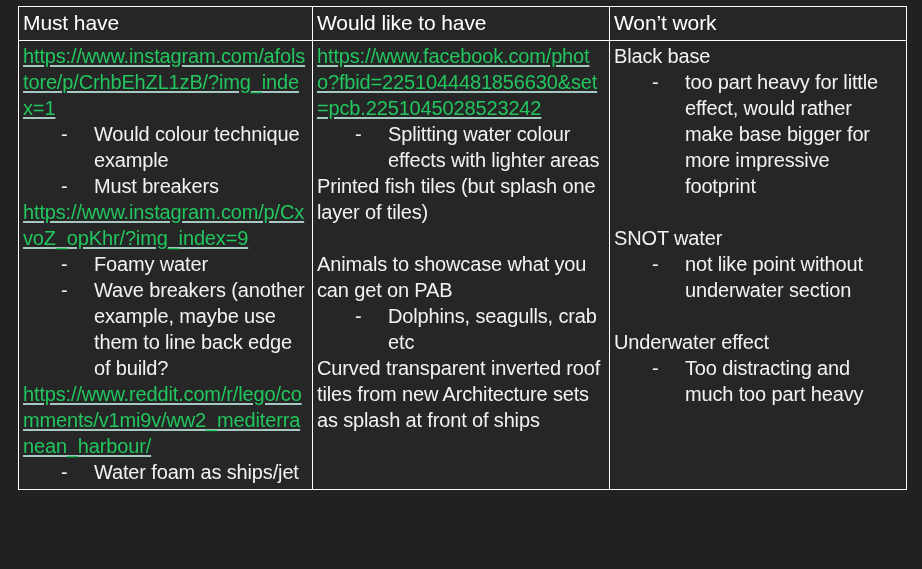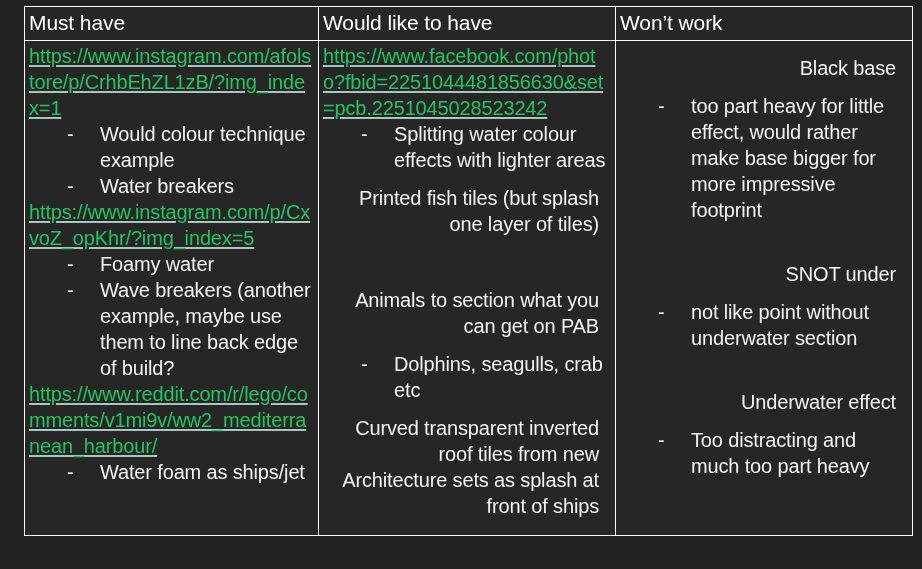--- a/index.html
+++ b/index.html
@@ -15,21 +15,21 @@
   }
   #page {
     position: relative;
     width: 922px;
     height: 569px;
     background: #212121;
     overflow: hidden;
   }
   #table {
     position: absolute;
-    left: 24px;
+    left: 18px;
     top: 6px;
     width: 888px;
     border-collapse: collapse;
     table-layout: fixed;
     border-radius: 32px;
   }
   #table col.c1 { width: 294px; }
   #table col.c2 { width: 297px; }
   #table col.c3 { width: 297px; }
 
@@ -50,23 +50,22 @@
     line-height: 25px;
     letter-spacing: -0.1px;
   }
   .body-cell {
     color: #f2f2f2;
     font-size: 20px;
     line-height: 26px;
     letter-spacing: -0.15px;
   }
   .para {
-    margin: 12px;
+    margin: 0;
     word-break: break-word;
-    text-align: right;
   }
   .link {
     color: #22c55e;
     text-decoration: underline;
     text-decoration-color: #a6c8c0;
     text-underline-offset: 2px;
     word-break: break-all;
     display: block;
     cursor: pointer;
   }
@@ -116,56 +115,56 @@
         </th>
       </tr>
     </thead>
     <tbody>
       <tr>
         <td class="body-cell">
           <div class="cell-inner">
               <span class="link">https://www.instagram.com/afolstore/p/CrhbEhZL1zB/?img_index=1</span>
               <ul class="bullets">
                 <li class="bullet"><span class="dash">-</span><span>Would colour technique example</span></li>
-                <li class="bullet"><span class="dash">-</span><span>Water breakers</span></li>
+                <li class="bullet"><span class="dash">-</span><span>Must breakers</span></li>
               </ul>
-              <span class="link">https://www.instagram.com/p/CxvoZ_opKhr/?img_index=5</span>
+              <span class="link">https://www.instagram.com/p/CxvoZ_opKhr/?img_index=9</span>
               <ul class="bullets">
                 <li class="bullet"><span class="dash">-</span><span>Foamy water</span></li>
                 <li class="bullet"><span class="dash">-</span><span>Wave breakers (another example, maybe use them to line back edge of build?</span></li>
               </ul>
               <span class="link">https://www.reddit.com/r/lego/comments/v1mi9v/ww2_mediterranean_harbour/</span>
               <ul class="bullets">
                 <li class="bullet"><span class="dash">-</span><span>Water foam as ships/jet</span></li>
               </ul>
             </div>
         </td>
         <td class="body-cell">
           <div class="cell-inner">
               <span class="link">https://www.facebook.com/photo?fbid=2251044481856630&amp;set=pcb.2251045028523242</span>
               <ul class="bullets">
                 <li class="bullet"><span class="dash">-</span><span>Splitting water colour effects with lighter areas</span></li>
               </ul>
               <p class="para">Printed fish tiles (but splash one layer of tiles)</p>
               <div class="spacer"></div>
-              <p class="para">Animals to section what you can get on PAB</p>
+              <p class="para">Animals to showcase what you can get on PAB</p>
               <ul class="bullets">
                 <li class="bullet"><span class="dash">-</span><span>Dolphins, seagulls, crab etc</span></li>
               </ul>
               <p class="para">Curved transparent inverted roof tiles from new Architecture sets as splash at front of ships</p>
             </div>
         </td>
         <td class="body-cell">
           <div class="cell-inner">
               <p class="para">Black base</p>
               <ul class="bullets">
                 <li class="bullet"><span class="dash">-</span><span>too part heavy for little effect, would rather make base bigger for more impressive footprint</span></li>
               </ul>
               <div class="spacer"></div>
-              <p class="para">SNOT under</p>
+              <p class="para">SNOT water</p>
               <ul class="bullets">
                 <li class="bullet"><span class="dash">-</span><span>not like point without underwater section</span></li>
               </ul>
               <div class="spacer"></div>
               <p class="para">Underwater effect</p>
               <ul class="bullets">
                 <li class="bullet"><span class="dash">-</span><span>Too distracting and much too part heavy</span></li>
               </ul>
             </div>
         </td>

